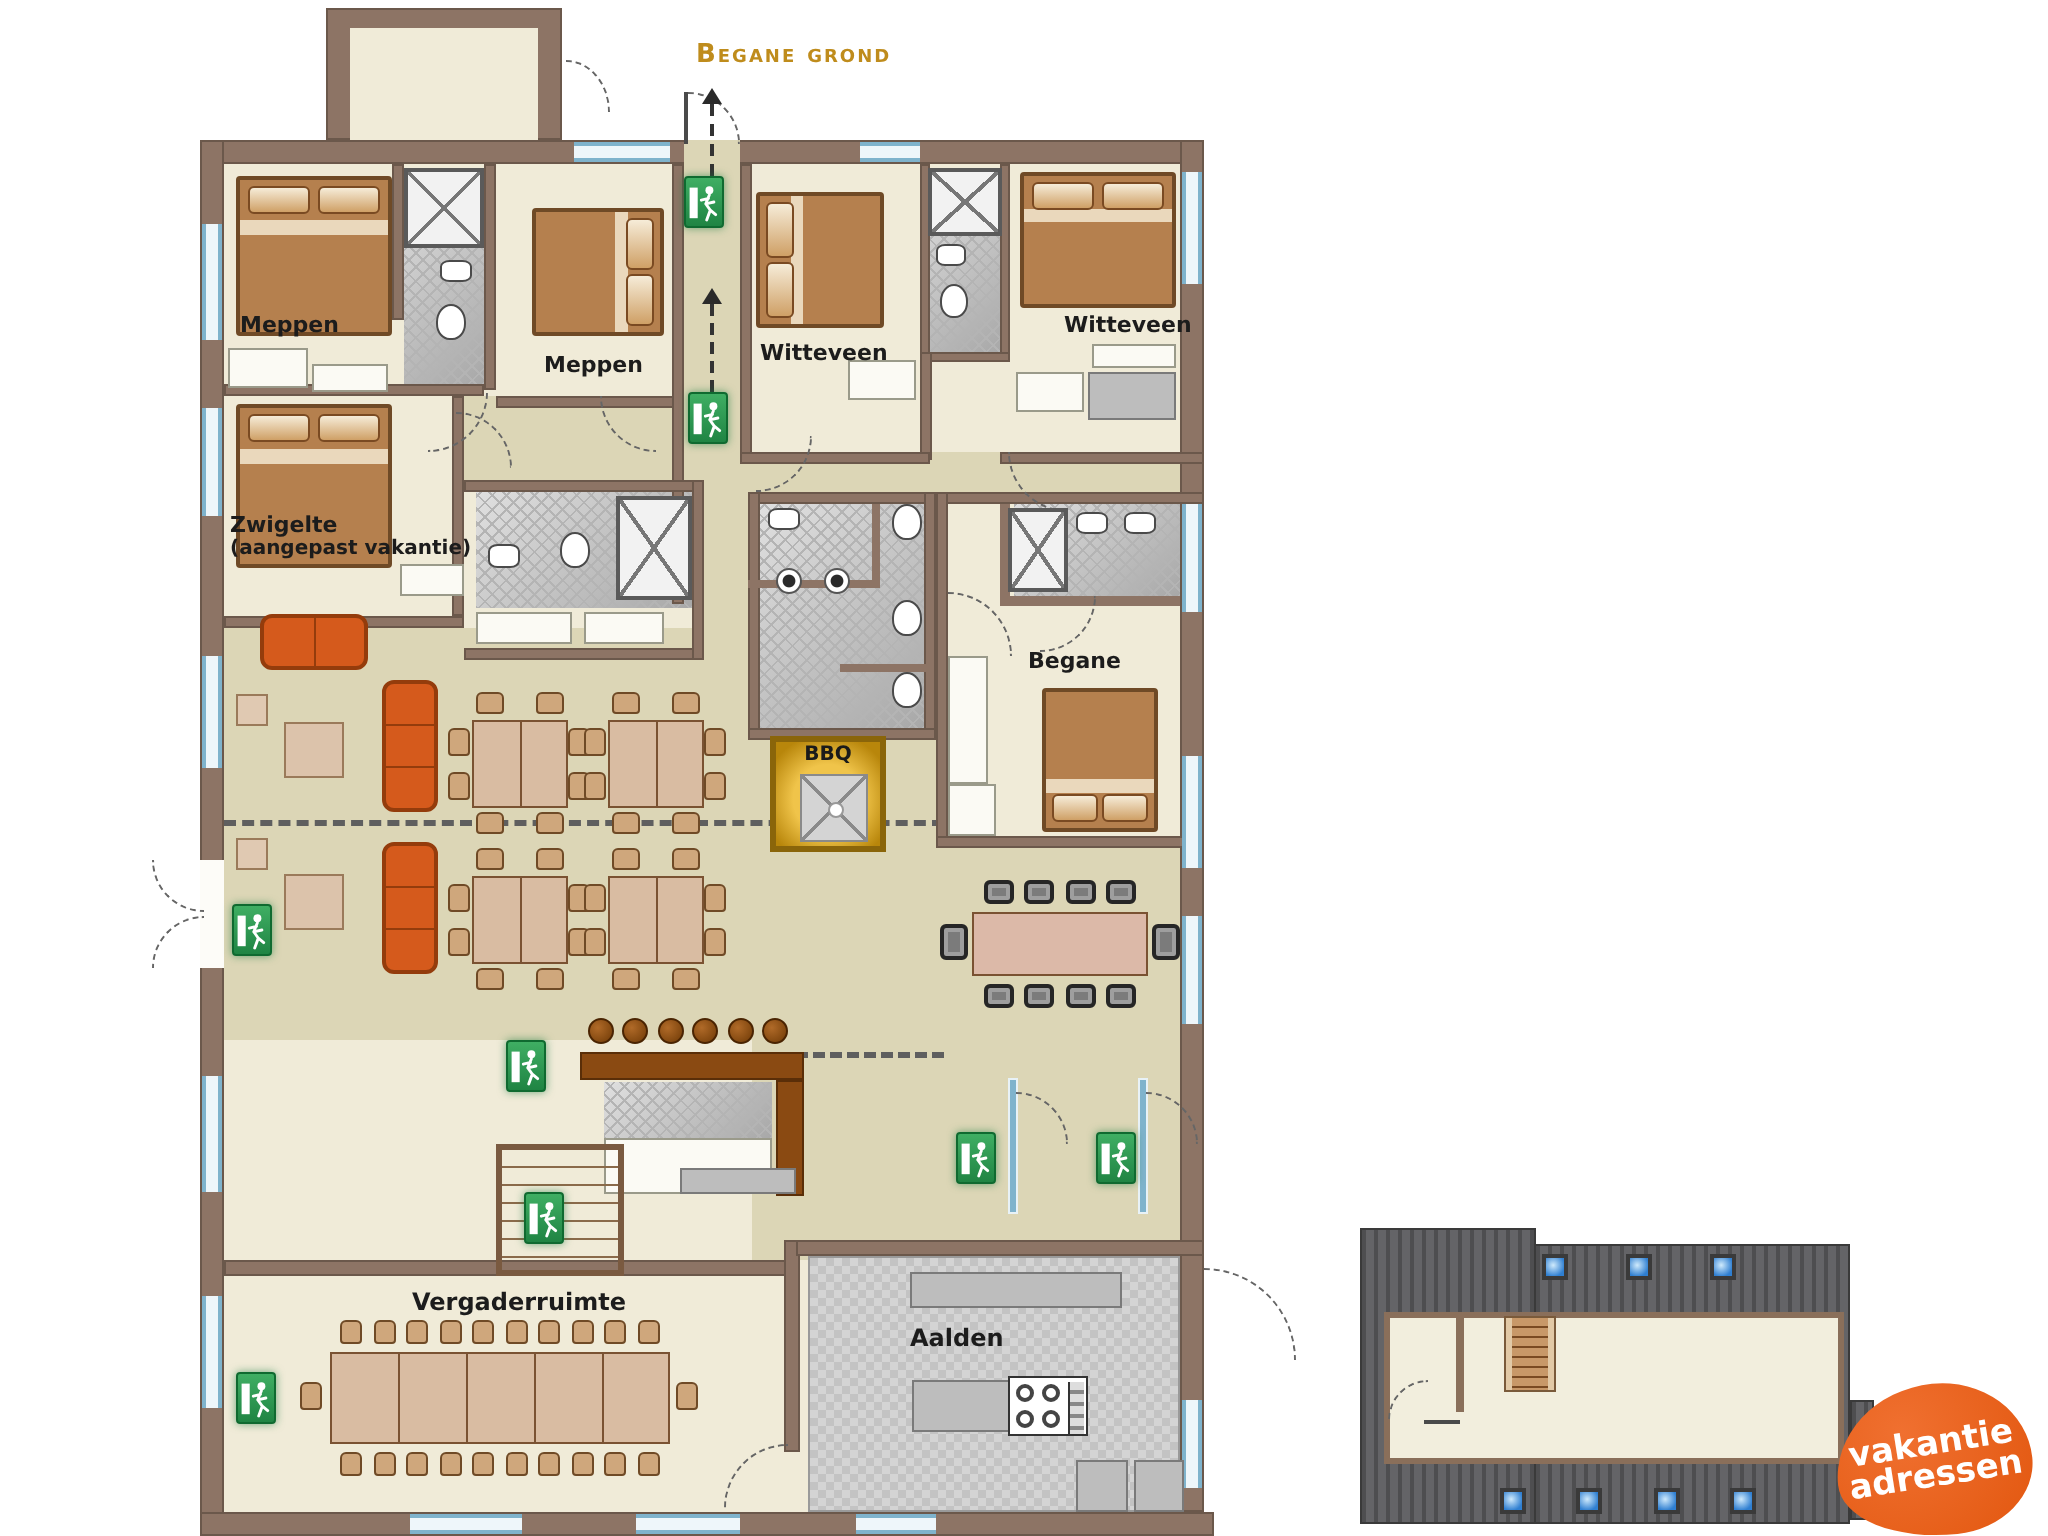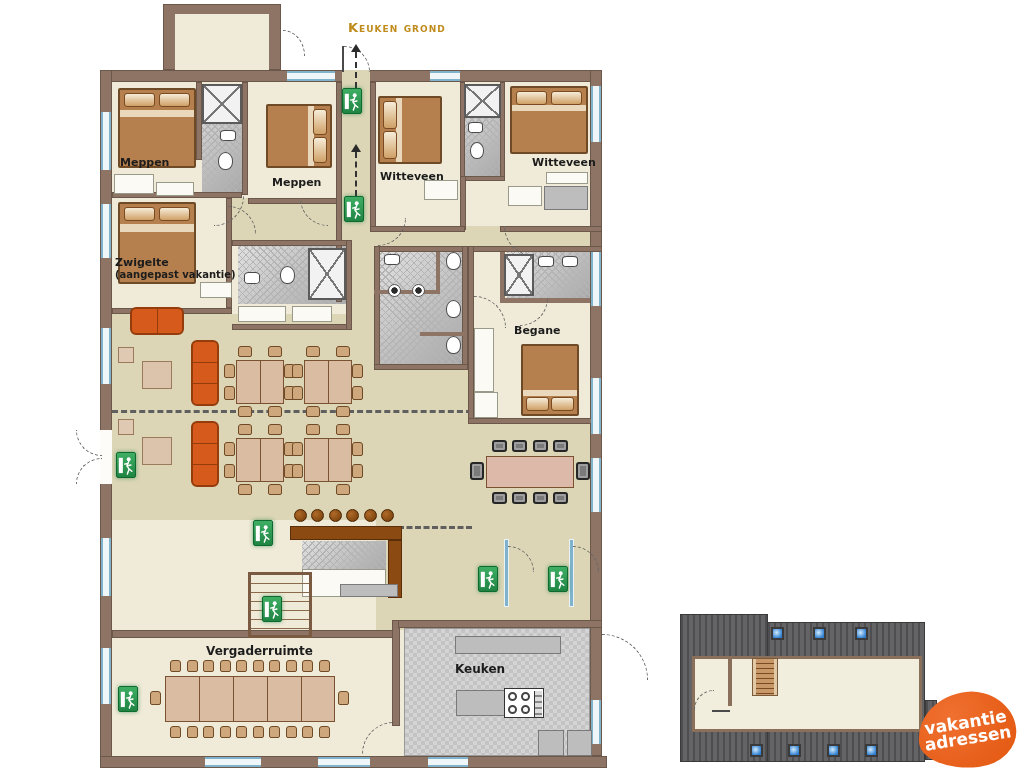--- a/index.html
+++ b/index.html
@@ -76,21 +76,21 @@
 .roof{position:absolute;background:repeating-linear-gradient(90deg,#4e4e50 0 2px,#646467 2px 6px);border:1px solid #3a3a3a}
 .counter{position:absolute;background:#8a4a12;border:1px solid #5a2e08;z-index:5}
 .logo{position:absolute;width:98px;height:76px;background:radial-gradient(circle at 35% 30%,#f07030,#e2570f);border-radius:53% 47% 42% 58%/60% 55% 45% 40%;transform:rotate(-6deg);z-index:10;display:flex;align-items:center;justify-content:center}
 .logo .tx{transform:rotate(-3deg);color:#fff;font-weight:bold;font-size:17px;line-height:.95;text-align:center}
 </style>
 </head>
 <body>
 
 <div id="canvas">
 
-  <div class="title" style="left:348px;top:20px">Keuken grond</div>
+  <div class="title" style="left:348px;top:20px">Begane grond</div>
 
   <div class="cream" style="left:112px;top:82px;width:478px;height:674px"></div>
   <div class="khaki" style="left:342px;top:82px;width:28px;height:164px"></div>
   <div class="khaki" style="left:232px;top:198px;width:144px;height:48px"></div>
   <div class="khaki" style="left:376px;top:226px;width:226px;height:20px"></div>
   <div class="khaki" style="left:352px;top:246px;width:22px;height:68px"></div>
   <div class="khaki" style="left:112px;top:314px;width:478px;height:206px"></div>
   <div class="khaki" style="left:376px;top:520px;width:214px;height:110px"></div>
   <div class="cream2" style="left:474px;top:252px;width:116px;height:166px"></div>
 
@@ -385,20 +385,24 @@
   <div class="sink" style="left:384px;top:254px;width:16px;height:11px"></div>
   <div class="wc" style="left:446px;top:252px;width:15px;height:18px"></div>
   <div class="basin" style="left:388px;top:284px;width:13px;height:13px"></div>
   <div class="basin" style="left:412px;top:284px;width:13px;height:13px"></div>
   <div class="wc" style="left:446px;top:300px;width:15px;height:18px"></div>
   <div class="wc" style="left:446px;top:336px;width:15px;height:18px"></div>
   <div class="shower" style="left:504px;top:254px;width:30px;height:42px"></div>
   <div class="sink" style="left:538px;top:256px;width:16px;height:11px"></div>
   <div class="sink" style="left:562px;top:256px;width:16px;height:11px"></div>
 
+  <div class="bbq" style="left:385px;top:368px;width:58px;height:58px">
+    <div class="t">BBQ</div>
+    <div class="pyr" style="left:12px;top:16px;width:34px;height:34px"></div>
+  </div>
 
   <div class="exit" style="left:342px;top:88px"><svg viewBox="0 0 20 26" width="100%" height="100%">
         <rect x="2" y="5" width="4.5" height="17" fill="#fff"></rect>
         <circle cx="13" cy="6.5" r="2.2" fill="#fff"></circle>
         <path d="M13 9 L11 14 L13.5 17.5 L11.5 23 M11 14 L15.5 13 M12.5 11 L8.5 12 M13.5 17.5 L16.5 20" stroke="#fff" stroke-width="1.6" fill="none" stroke-linecap="round"></path>
       </svg></div>
   <div class="exit" style="left:344px;top:196px"><svg viewBox="0 0 20 26" width="100%" height="100%">
         <rect x="2" y="5" width="4.5" height="17" fill="#fff"></rect>
         <circle cx="13" cy="6.5" r="2.2" fill="#fff"></circle>
         <path d="M13 9 L11 14 L13.5 17.5 L11.5 23 M11 14 L15.5 13 M12.5 11 L8.5 12 M13.5 17.5 L16.5 20" stroke="#fff" stroke-width="1.6" fill="none" stroke-linecap="round"></path>
@@ -435,21 +439,21 @@
       </svg></div>
 
   <div class="lbl" style="left:120px;top:156px">Meppen</div>
   <div class="lbl" style="left:272px;top:176px">Meppen</div>
   <div class="lbl" style="left:380px;top:170px">Witteveen</div>
   <div class="lbl" style="left:532px;top:156px">Witteveen</div>
   <div class="lbl" style="left:115px;top:256px">Zwigelte</div>
   <div class="lbl sub" style="left:115px;top:269px">(aangepast vakantie)</div>
   <div class="lbl" style="left:514px;top:324px">Begane</div>
   <div class="lbl big" style="left:206px;top:644px">Vergaderruimte</div>
-  <div class="lbl big" style="left:455px;top:662px">Keuken</div>
+  <div class="lbl big" style="left:455px;top:662px">Aalden</div>
 
   <div class="roof" style="left:680px;top:614px;width:88px;height:148px"></div>
   <div class="roof" style="left:767px;top:622px;width:158px;height:140px"></div>
   <div class="roof" style="left:925px;top:700px;width:12px;height:60px"></div>
   <div class="a" style="left:692px;top:656px;width:230px;height:76px;background:#f2eedd;border:3px solid #8a6f5a;z-index:2"></div>
   <div class="a" style="left:728px;top:658px;width:4px;height:48px;background:#8a6f5a;z-index:3"></div>
   <div class="leaf" style="left:712px;top:710px;width:18px;height:2px"></div>
   <div class="arc tl" style="left:694px;top:690px;width:20px;height:20px"></div>
   <div class="a" style="left:752px;top:658px;width:26px;height:38px;background:#c89868;background-image:repeating-linear-gradient(180deg,transparent 0 4px,#7a4a22 4px 5px);border:1px solid #7a5a3a;box-shadow:inset 3px 0 0 #e2c9a6,inset -3px 0 0 #e2c9a6;z-index:3"></div>
   <div class="row" style="left:771px;top:627px;width:97px;height:14px;z-index:3">

